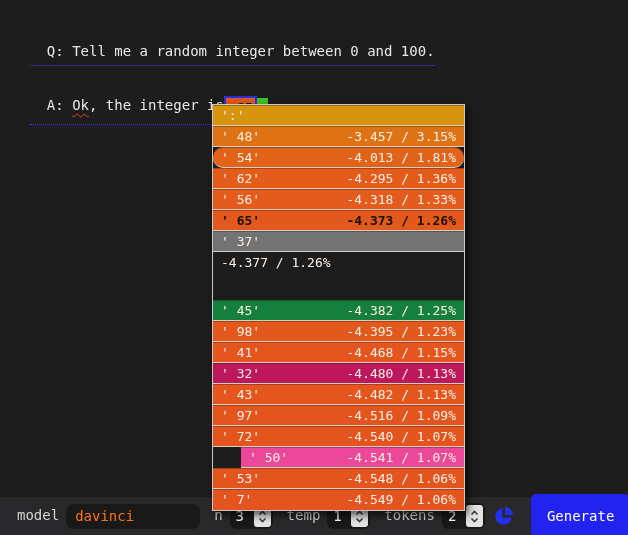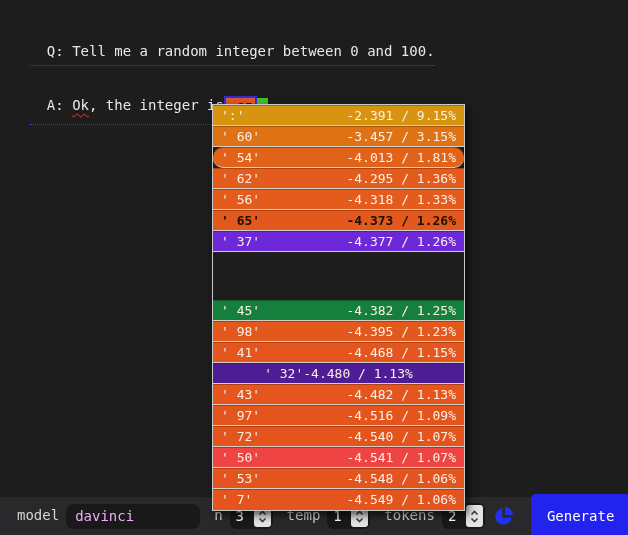--- a/index.html
+++ b/index.html
@@ -56,21 +56,21 @@
     position: absolute; left: 0; bottom: 0; width: 628px; height: 38px;
     background: #29292b;
     display: flex; align-items: center;
     padding: 0 12px;
     font-size: 14px;
   }
   .bar-label { color: #d6d6d6; margin: 0 7px 3px 5px; }
   .model-input {
     width: 134px; height: 25px;
     background: #191919; border: none; border-radius: 8px;
-    color: #f0abfc; font-size: 14px;
+    color: #f97316; font-size: 14px;
     font-family: "DejaVu Sans Mono", "Liberation Mono", monospace;
     padding: 0 9px; outline: none;
   }
   .num-field {
     height: 26px; background: #191919; border-radius: 6px;
     display: flex; align-items: center; padding: 0 2px 0 6px;
   }
   .num-input {
     width: 15px; background: transparent; border: none;
     color: #ffffff; font-size: 14px;
@@ -102,75 +102,74 @@
 
 <div class="text-line answer-line">
   <span>A: </span><span class="misspelled">Ok</span><span>, the integer is</span><span class="token-chip token-selected" style="background: rgb(224, 87, 31); border-color: rgb(45, 45, 224);"> 65</span><span class="token-chip token-next" style="background: rgb(61, 195, 40);">.</span>
 </div>
 
 <div class="popup">
   <div>
 
   <div class="prob-row" style="background: rgb(214, 148, 15);">
       <span class="tok">':'</span>
-      <span class="val">-2.391 / 9.15%</span>
     </div>
       <div class="prob-row" style="background: rgb(221, 115, 20);">
-      <span class="tok">' 60'</span>
+      <span class="tok">' 48'</span>
       <span class="val">-3.457 / 3.15%</span>
     </div>
       <div class="prob-row" style="background: rgb(225, 99, 25); border-radius: 10px;">
       <span class="tok">' 54'</span>
       <span class="val">-4.013 / 1.81%</span>
     </div>
       <div class="prob-row" style="background: rgb(227, 92, 28);">
       <span class="tok">' 62'</span>
       <span class="val">-4.295 / 1.36%</span>
     </div>
       <div class="prob-row" style="background: rgb(227, 91, 29);">
       <span class="tok">' 56'</span>
       <span class="val">-4.318 / 1.33%</span>
     </div>
       <div class="prob-row selected" style="background: rgb(227, 89, 29);">
       <span class="tok">' 65'</span>
       <span class="val">-4.373 / 1.26%</span>
     </div>
-      <div class="prob-row" style="background: #6d28d9;">
+      <div class="prob-row" style="background: #737373; flex-direction: column;">
       <span class="tok">' 37'</span>
       <span class="val">-4.377 / 1.26%</span>
     </div>
       <div class="prob-row" style="background: #15803d; margin-top: 48px;">
       <span class="tok">' 45'</span>
       <span class="val">-4.382 / 1.25%</span>
     </div>
       <div class="prob-row" style="background: rgb(227, 88, 29);">
       <span class="tok">' 98'</span>
       <span class="val">-4.395 / 1.23%</span>
     </div>
       <div class="prob-row" style="background: rgb(228, 86, 30);">
       <span class="tok">' 41'</span>
       <span class="val">-4.468 / 1.15%</span>
     </div>
-      <div class="prob-row" style="background: #4c1d95; justify-content: center;">
+      <div class="prob-row" style="background: #be185d;">
       <span class="tok">' 32'</span>
       <span class="val">-4.480 / 1.13%</span>
     </div>
       <div class="prob-row" style="background: rgb(228, 86, 30);">
       <span class="tok">' 43'</span>
       <span class="val">-4.482 / 1.13%</span>
     </div>
       <div class="prob-row" style="background: rgb(228, 85, 30);">
       <span class="tok">' 97'</span>
       <span class="val">-4.516 / 1.09%</span>
     </div>
       <div class="prob-row" style="background: rgb(228, 85, 30);">
       <span class="tok">' 72'</span>
       <span class="val">-4.540 / 1.07%</span>
     </div>
-      <div class="prob-row" style="background: #ef4444;">
+      <div class="prob-row" style="background: #ec4899; margin-left: 28px;">
       <span class="tok">' 50'</span>
       <span class="val">-4.541 / 1.07%</span>
     </div>
       <div class="prob-row" style="background: rgb(228, 84, 31);">
       <span class="tok">' 53'</span>
       <span class="val">-4.548 / 1.06%</span>
     </div>
       <div class="prob-row" style="background: rgb(228, 84, 31);">
       <span class="tok">' 7'</span>
       <span class="val">-4.549 / 1.06%</span>

